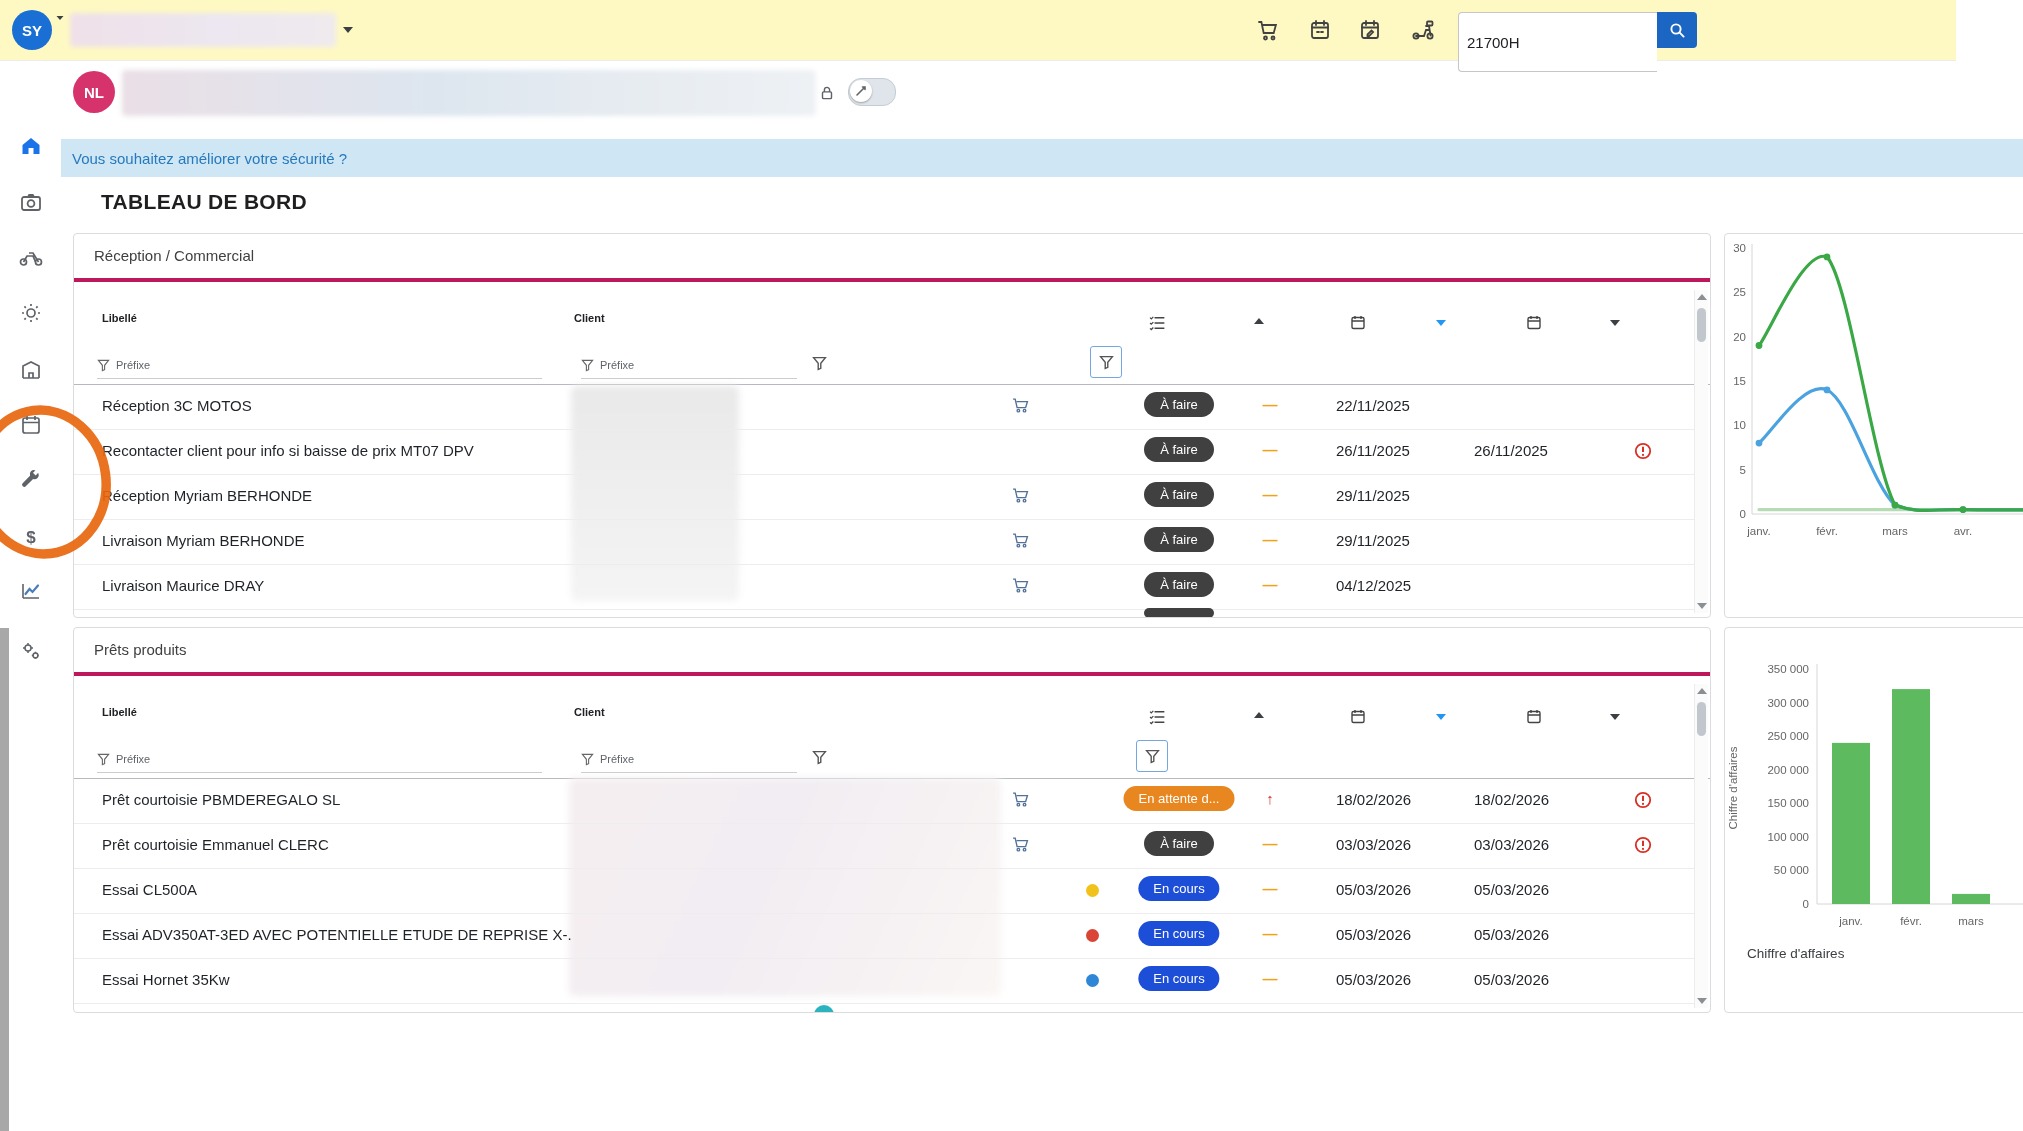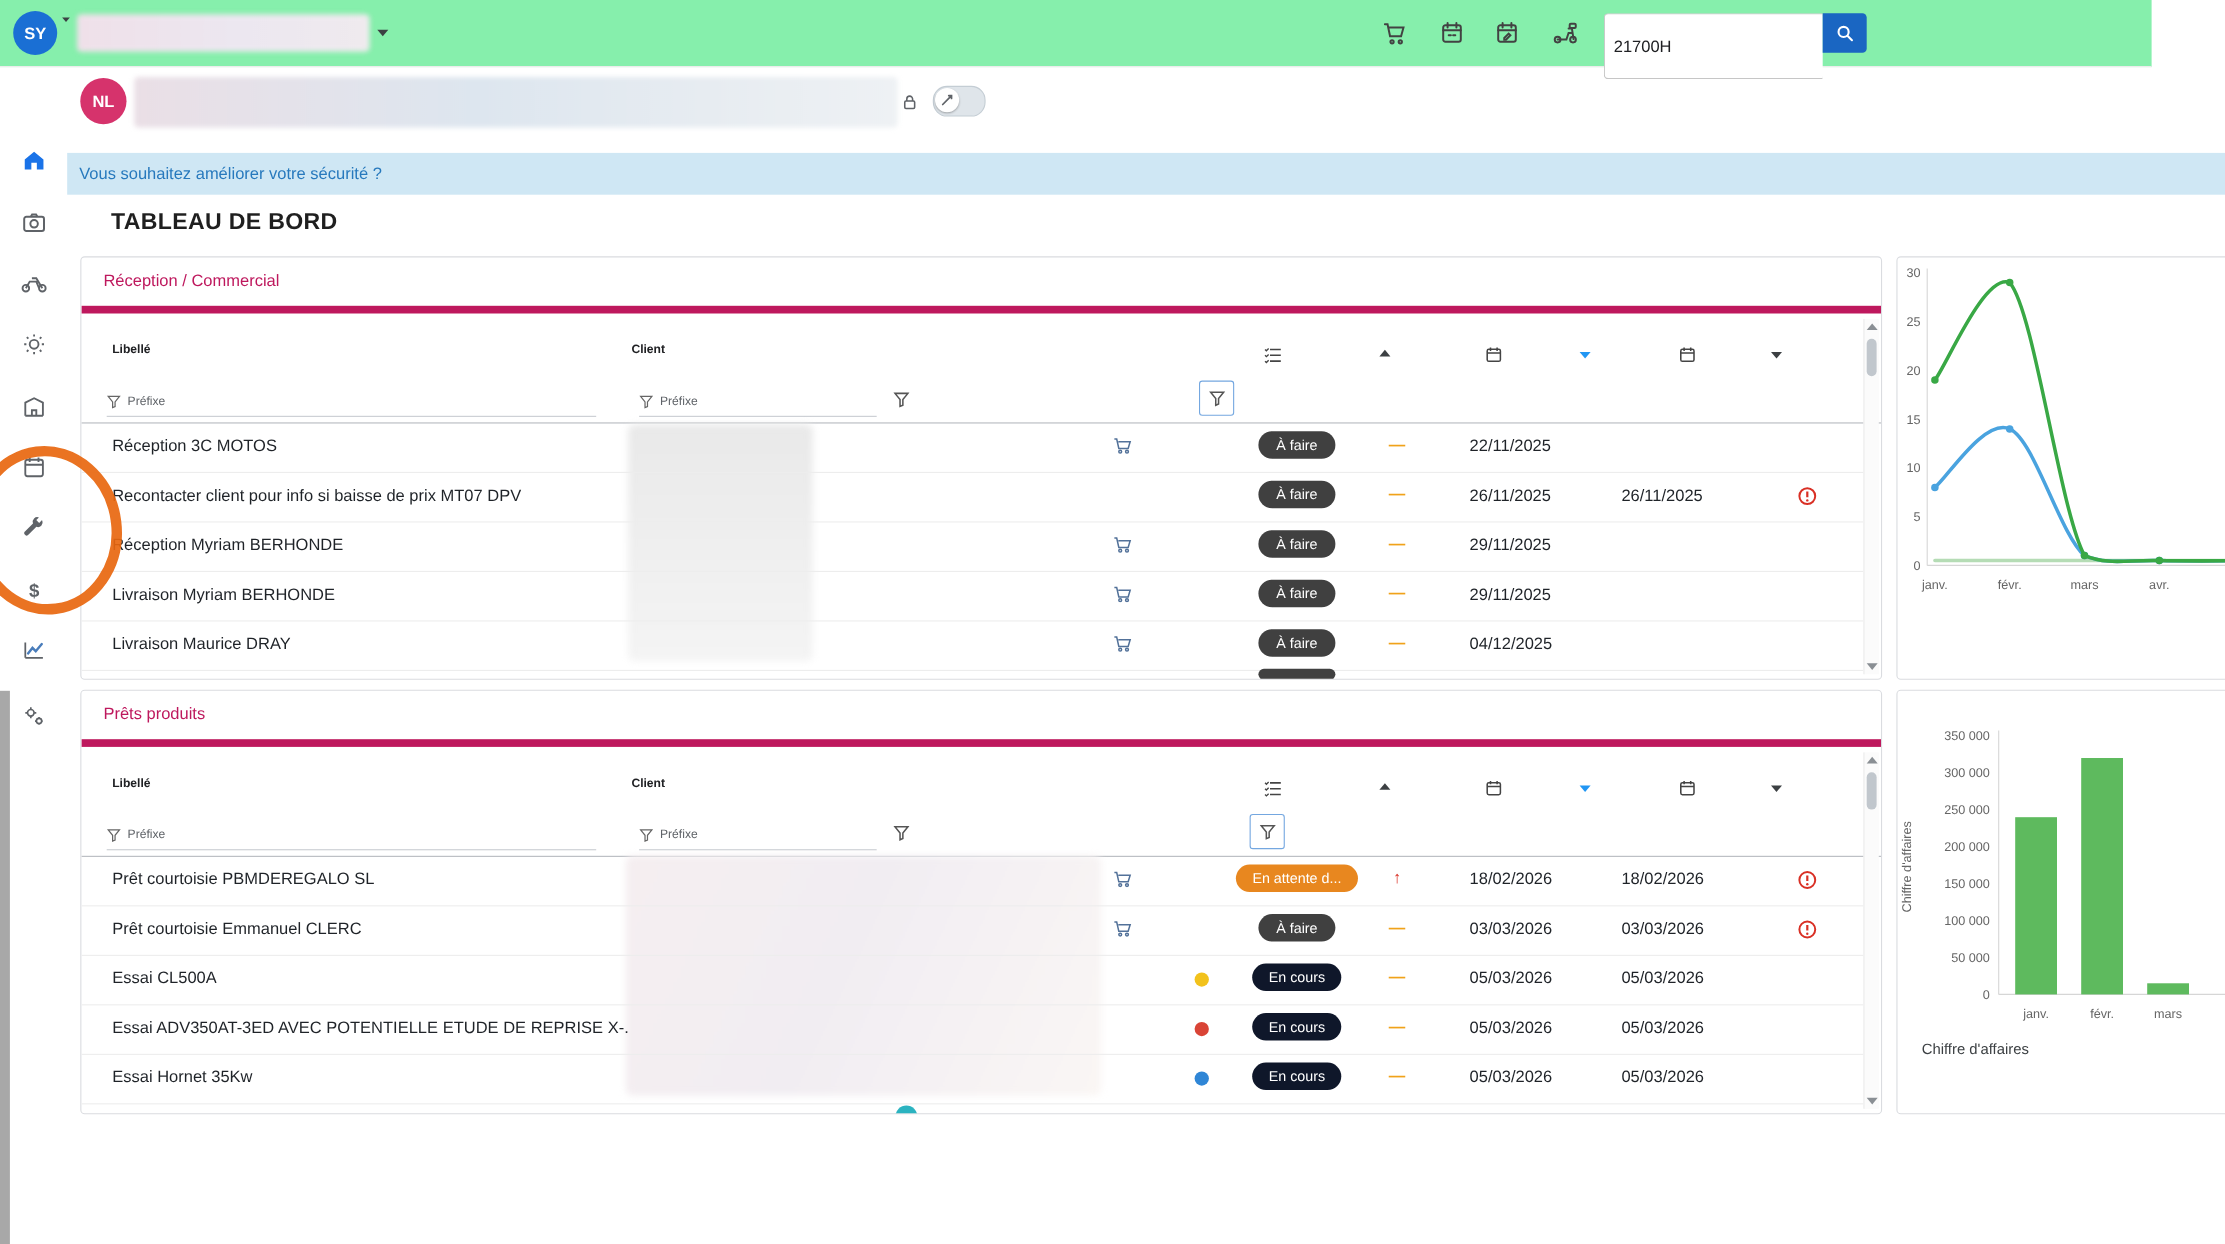--- a/index.html
+++ b/index.html
@@ -1,20 +1,20 @@
 <!DOCTYPE html>
 <html><head>
 <meta charset="utf-8">
 <style>
   html,body{margin:0;padding:0;}
   body{width:2023px;height:1131px;position:relative;overflow:hidden;background:#fff;
        font-family:"Liberation Sans",sans-serif;color:#202124;}
   .abs{position:absolute;}
   
-  .topbar{position:absolute;left:0;top:0;width:1956px;height:60px;background:#86efac;border-bottom:1px solid #ececec;z-index:5;text-decoration:underline;}
+  .topbar{position:absolute;left:0;top:0;width:1956px;height:60px;background:#fef9c3;border-bottom:1px solid #ececec;z-index:5;text-decoration:underline;}
   .avatar{border-radius:50%;color:#fff;font-weight:bold;display:flex;align-items:center;justify-content:center;}
   .av-sy{left:12px;top:10px;width:40px;height:40px;background:#1a6fd4;font-size:15px;}
   .blurbox{border-radius:4px;filter:blur(2.5px);}
   .company-blur{left:70px;top:13px;width:266px;height:34px;background:linear-gradient(90deg,#efe0e9,#ece7f0 55%,#efeaee);}
   .tri-down{width:0;height:0;border-left:5px solid transparent;border-right:5px solid transparent;border-top:6px solid #3c4043;display:inline-block;}
   .tri-up{width:0;height:0;border-left:5px solid transparent;border-right:5px solid transparent;border-bottom:6px solid #3c4043;display:inline-block;}
   .tri-down.red{border-top-color:#d32f2f;} .tri-down.blue{border-top-color:#2196f3;}
   .caisse-warn{left:418px;top:0;height:60px;display:flex;align-items:center;gap:9px;color:#d32f2f;font-size:15px;}
   .tb-ic{top:18px;width:24px;height:24px;color:#424242;}
   .search-wrap{left:1458px;top:12px;display:flex;}
@@ -30,34 +30,34 @@
   .av-nl{left:12px;top:11px;width:42px;height:42px;background:#d6336c;font-size:15px;}
   .name-blur{left:61px;top:10px;width:694px;height:46px;background:linear-gradient(90deg,#eadfe6,#dde6ef 45%,#e7ecf1 75%,#eef1f4);}
   .toggle{left:787px;top:18px;width:46px;height:26px;background:#dfe5ea;border:1px solid #c4cdd4;border-radius:13px;}
   .knob{position:absolute;left:1px;top:1px;width:22px;height:22px;background:#fff;border-radius:50%;box-shadow:0 1px 2px rgba(0,0,0,.3);display:flex;align-items:center;justify-content:center;}
   
   .banner{position:absolute;left:61px;top:139px;width:1962px;height:38px;background:#cfe7f4;display:flex;align-items:center;padding-left:11px;box-sizing:border-box;}
   .banner span{color:#2779bd;font-size:15px;}
   .page-title{position:absolute;left:73px;top:190px;font-size:21px;font-weight:bold;letter-spacing:.3px;color:#1f1f1f;margin-left:28px;}
   
   .card{position:absolute;background:#fff;border:1px solid #dadce0;border-radius:4px;overflow:hidden;}
-  .card-head{position:absolute;left:0;top:0;right:0;height:44px;line-height:44px;padding-left:20px;font-size:15px;color:#be185d;border-bottom:7px solid #be185d;}
+  .card-head{position:absolute;left:0;top:0;right:0;height:44px;line-height:44px;padding-left:20px;font-size:15px;color:#404040;border-bottom:4px solid #be185d;}
   .th{position:absolute;top:78px;font-weight:bold;font-size:11px;color:#202124;}
   .hic{position:absolute;top:80px;}
   .filter-field{position:absolute;top:118px;height:26px;display:flex;align-items:center;gap:6px;color:#5f6368;font-size:11px;border-bottom:1px solid #c9cdd2;}
   .funnel-btn{position:absolute;top:122px;}
   .funnel-box{position:absolute;top:112px;width:30px;height:30px;border:1px solid #74a7e0;border-radius:3px;display:flex;align-items:center;justify-content:center;background:#fff;}
   .sep{position:absolute;left:0;right:0;top:150px;border-top:1px solid #b6babf;}
   .trow{position:absolute;left:0;right:16px;height:45px;border-bottom:1px solid #ededed;}
   .lab{position:absolute;left:28px;top:13px;font-size:15px;color:#1f2328;white-space:nowrap;max-width:470px;overflow:hidden;}
   .rcart{position:absolute;left:938px;top:13px;}
   .dot{position:absolute;left:1012px;top:16px;width:13px;height:13px;border-radius:50%;}
   .dot.y{background:#f2c21c;} .dot.r{background:#d94436;} .dot.b{background:#2f86d6;}
   .pill{position:absolute;left:1105px;top:8px;transform:translateX(-50%);padding:5px 15px;border-radius:15px;color:#fff;font-size:13px;white-space:nowrap;min-width:70px;text-align:center;box-sizing:border-box;}
-  .pill.warn{background:#404040;} .pill.orange{background:#e8871f;} .pill.blue{background:#0f172a;}
+  .pill.warn{background:#404040;} .pill.orange{background:#e8871f;} .pill.blue{background:#1d4ed8;}
   .mark{position:absolute;left:1196px;top:12px;transform:translateX(-50%);font-weight:bold;font-size:15px;}
   .mark.amber{color:#f0a21a;} .mark.red{color:#d93025;}
   .dt{position:absolute;top:13px;font-size:15px;color:#1f2328;}
   .d1{left:1262px;} .d2{left:1400px;}
   .alert-pos{position:absolute;left:1560px;top:13px;}
   .blur{position:absolute;filter:blur(3.5px);border-radius:6px;}
   .blur-c1{left:497px;top:152px;width:168px;height:215px;background:linear-gradient(180deg,#e9e9e9,#f4f4f4);}
   .blur-c2{left:495px;top:150px;width:432px;height:218px;background:linear-gradient(115deg,#f5eef0,#f1edf2 45%,#faf6f4);}
   
   .sbar{position:absolute;right:2px;top:56px;bottom:4px;width:13px;background:#fbfbfb;border-left:1px solid #ececec;}

